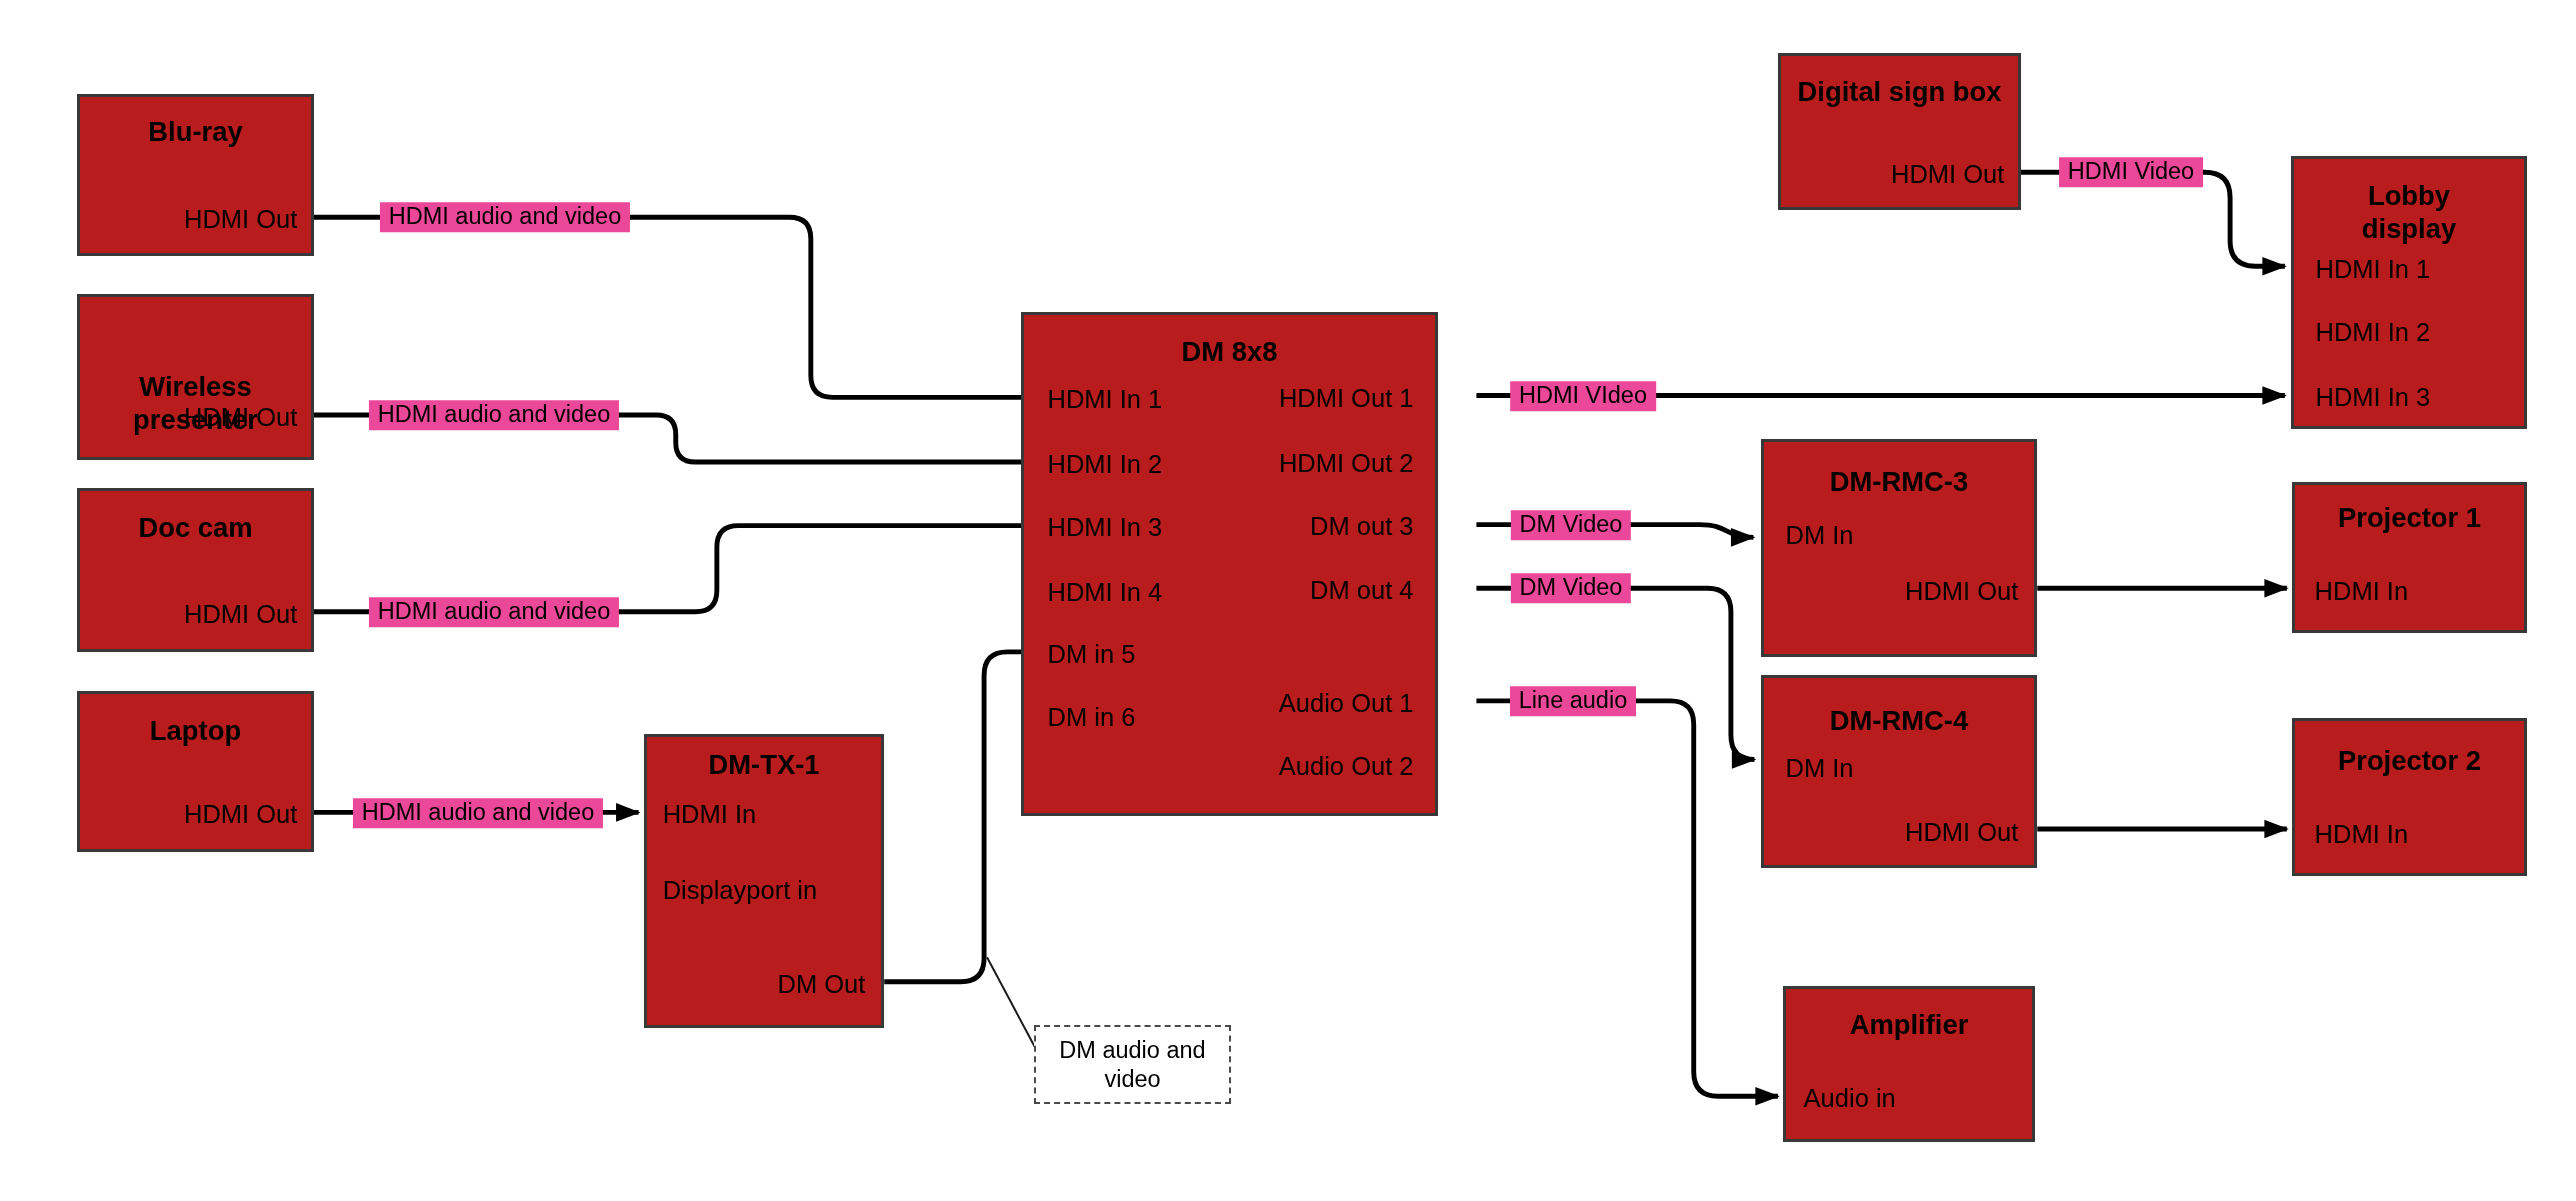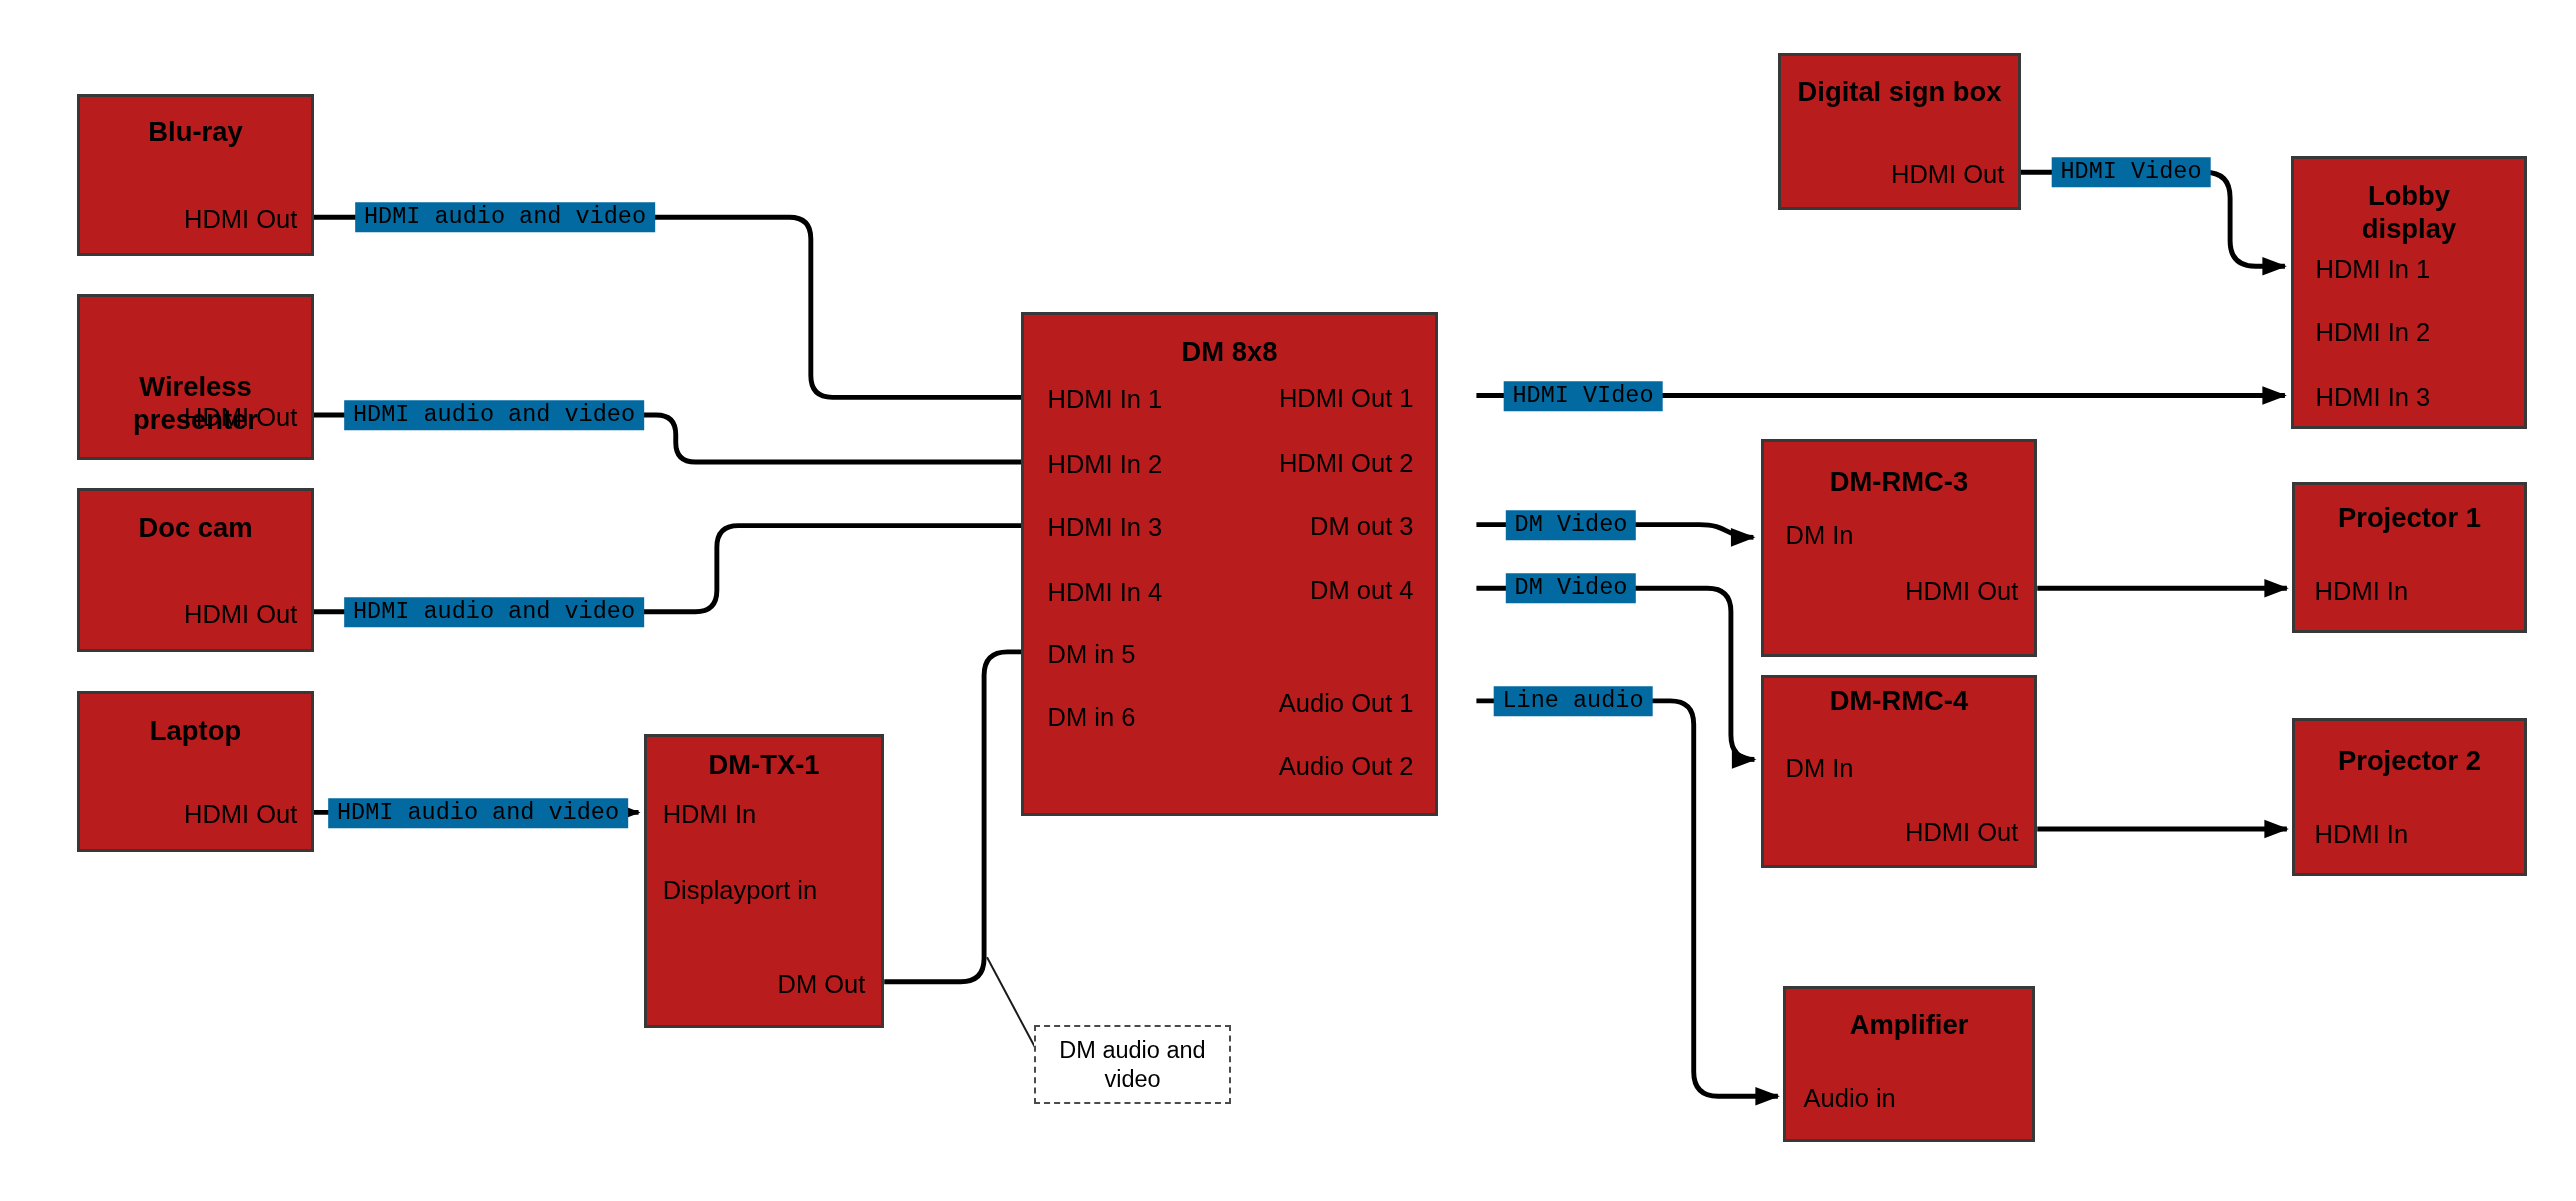--- a/index.html
+++ b/index.html
@@ -29,25 +29,24 @@
   .port{
     position:absolute;
     font-size:25.5px;line-height:27.4px;
     transform:translateY(-50%);
     white-space:nowrap;
   }
   .port.right{text-align:right;}
   .edge-label{
     position:absolute;
     transform:translate(-50%,-50%);
-    background:#0369a1;
+    background:#ec4899;
     font-size:23.5px;line-height:25.5px;
     padding:2px 8.8px;
     white-space:nowrap;
-    font-family:Liberation Mono, monospace;
   }
   .callout{
     position:absolute;
     box-sizing:border-box;
     border:2px dashed #4a4a4a;
     background:#ffffff;
     display:flex;align-items:center;justify-content:center;
     text-align:center;
     font-size:23.5px;line-height:29px;
     padding:3.9px 13.7px;
@@ -139,21 +138,21 @@
     <span class="port" style="top:94px;left:21.5px;">DM In</span>
     <span class="port right" style="top:150px;right:15.7px;">HDMI Out</span>
   </div>
 
   <div class="node" style="left:2292px;top:482px;width:235px;height:151px;">
     <div class="title" style="top:15.7px;">Projector 1</div>
     <span class="port" style="top:107px;left:19.6px;">HDMI In</span>
   </div>
 
   <div class="node" style="left:1761px;top:675px;width:276px;height:193px;">
-    <div class="title" style="top:6px;">DM-RMC-4</div>
+    <div class="title" style="top:26px;">DM-RMC-4</div>
     <span class="port" style="top:91px;left:21.5px;">DM In</span>
     <span class="port right" style="top:155px;right:15.7px;">HDMI Out</span>
   </div>
 
   <div class="node" style="left:2292px;top:718px;width:235px;height:158px;">
     <div class="title" style="top:22.5px;">Projector 2</div>
     <span class="port" style="top:114px;left:19.6px;">HDMI In</span>
   </div>
 
   <div class="node" style="left:1783px;top:986px;width:252px;height:156px;">

